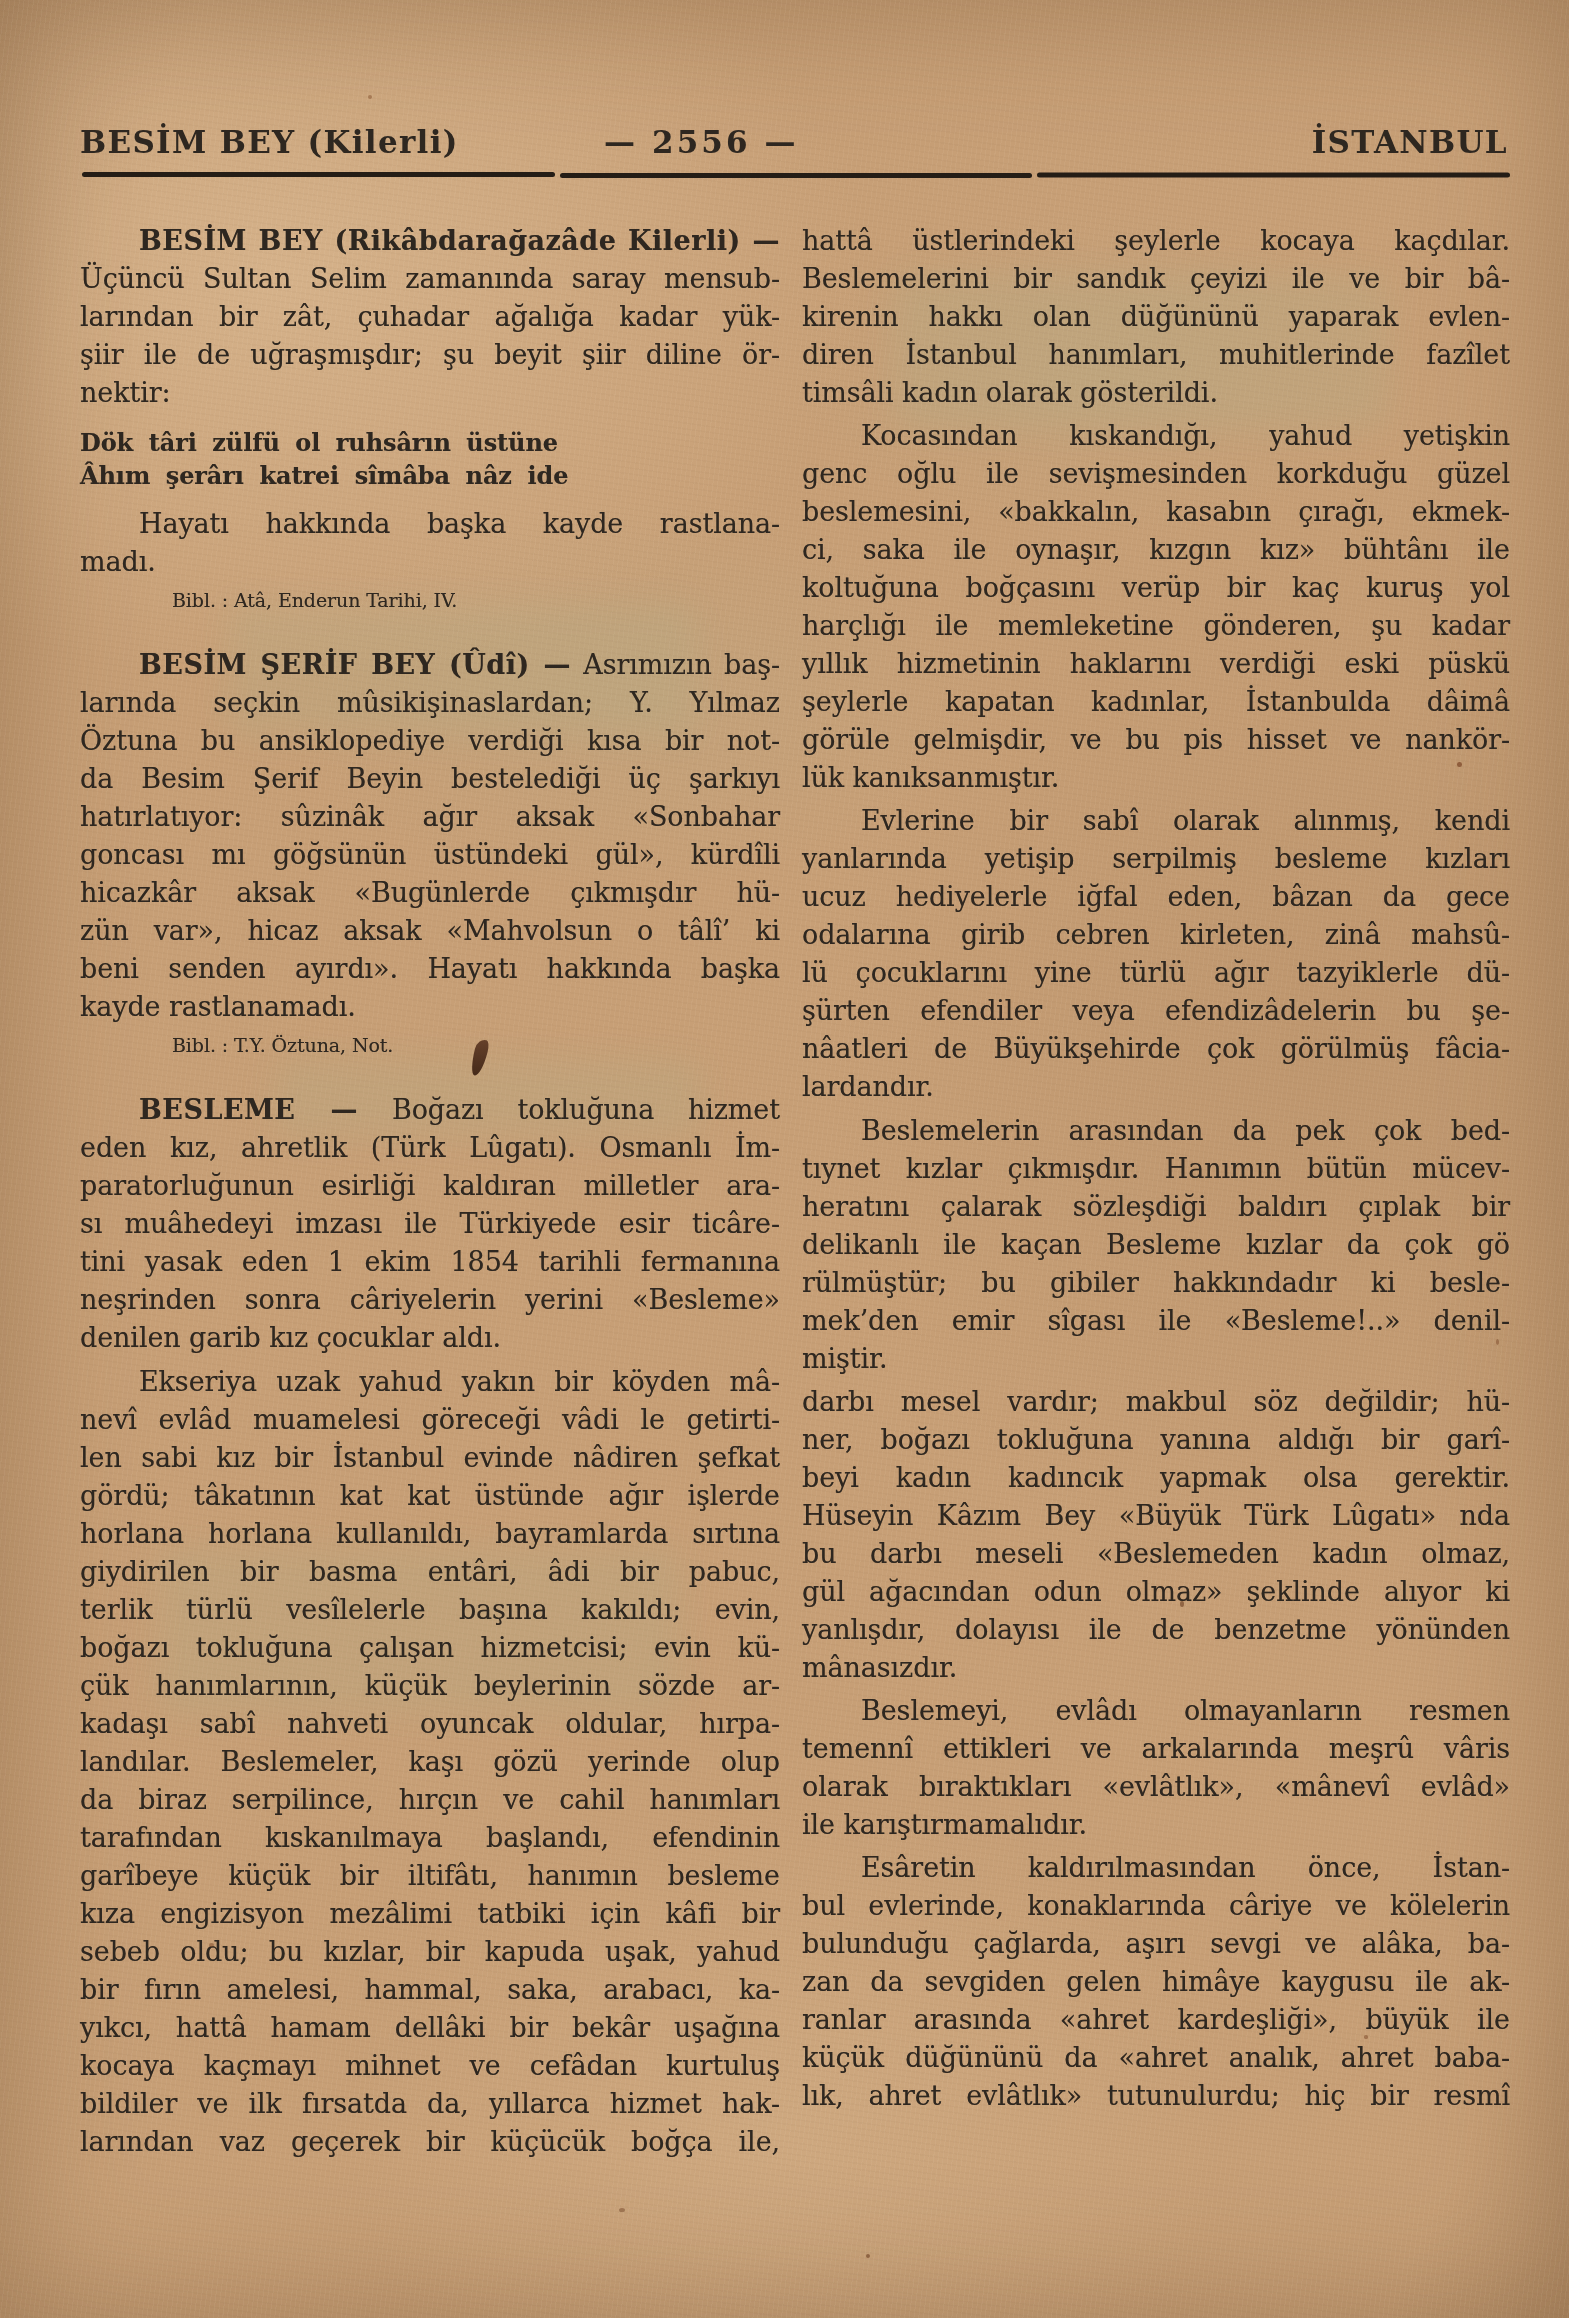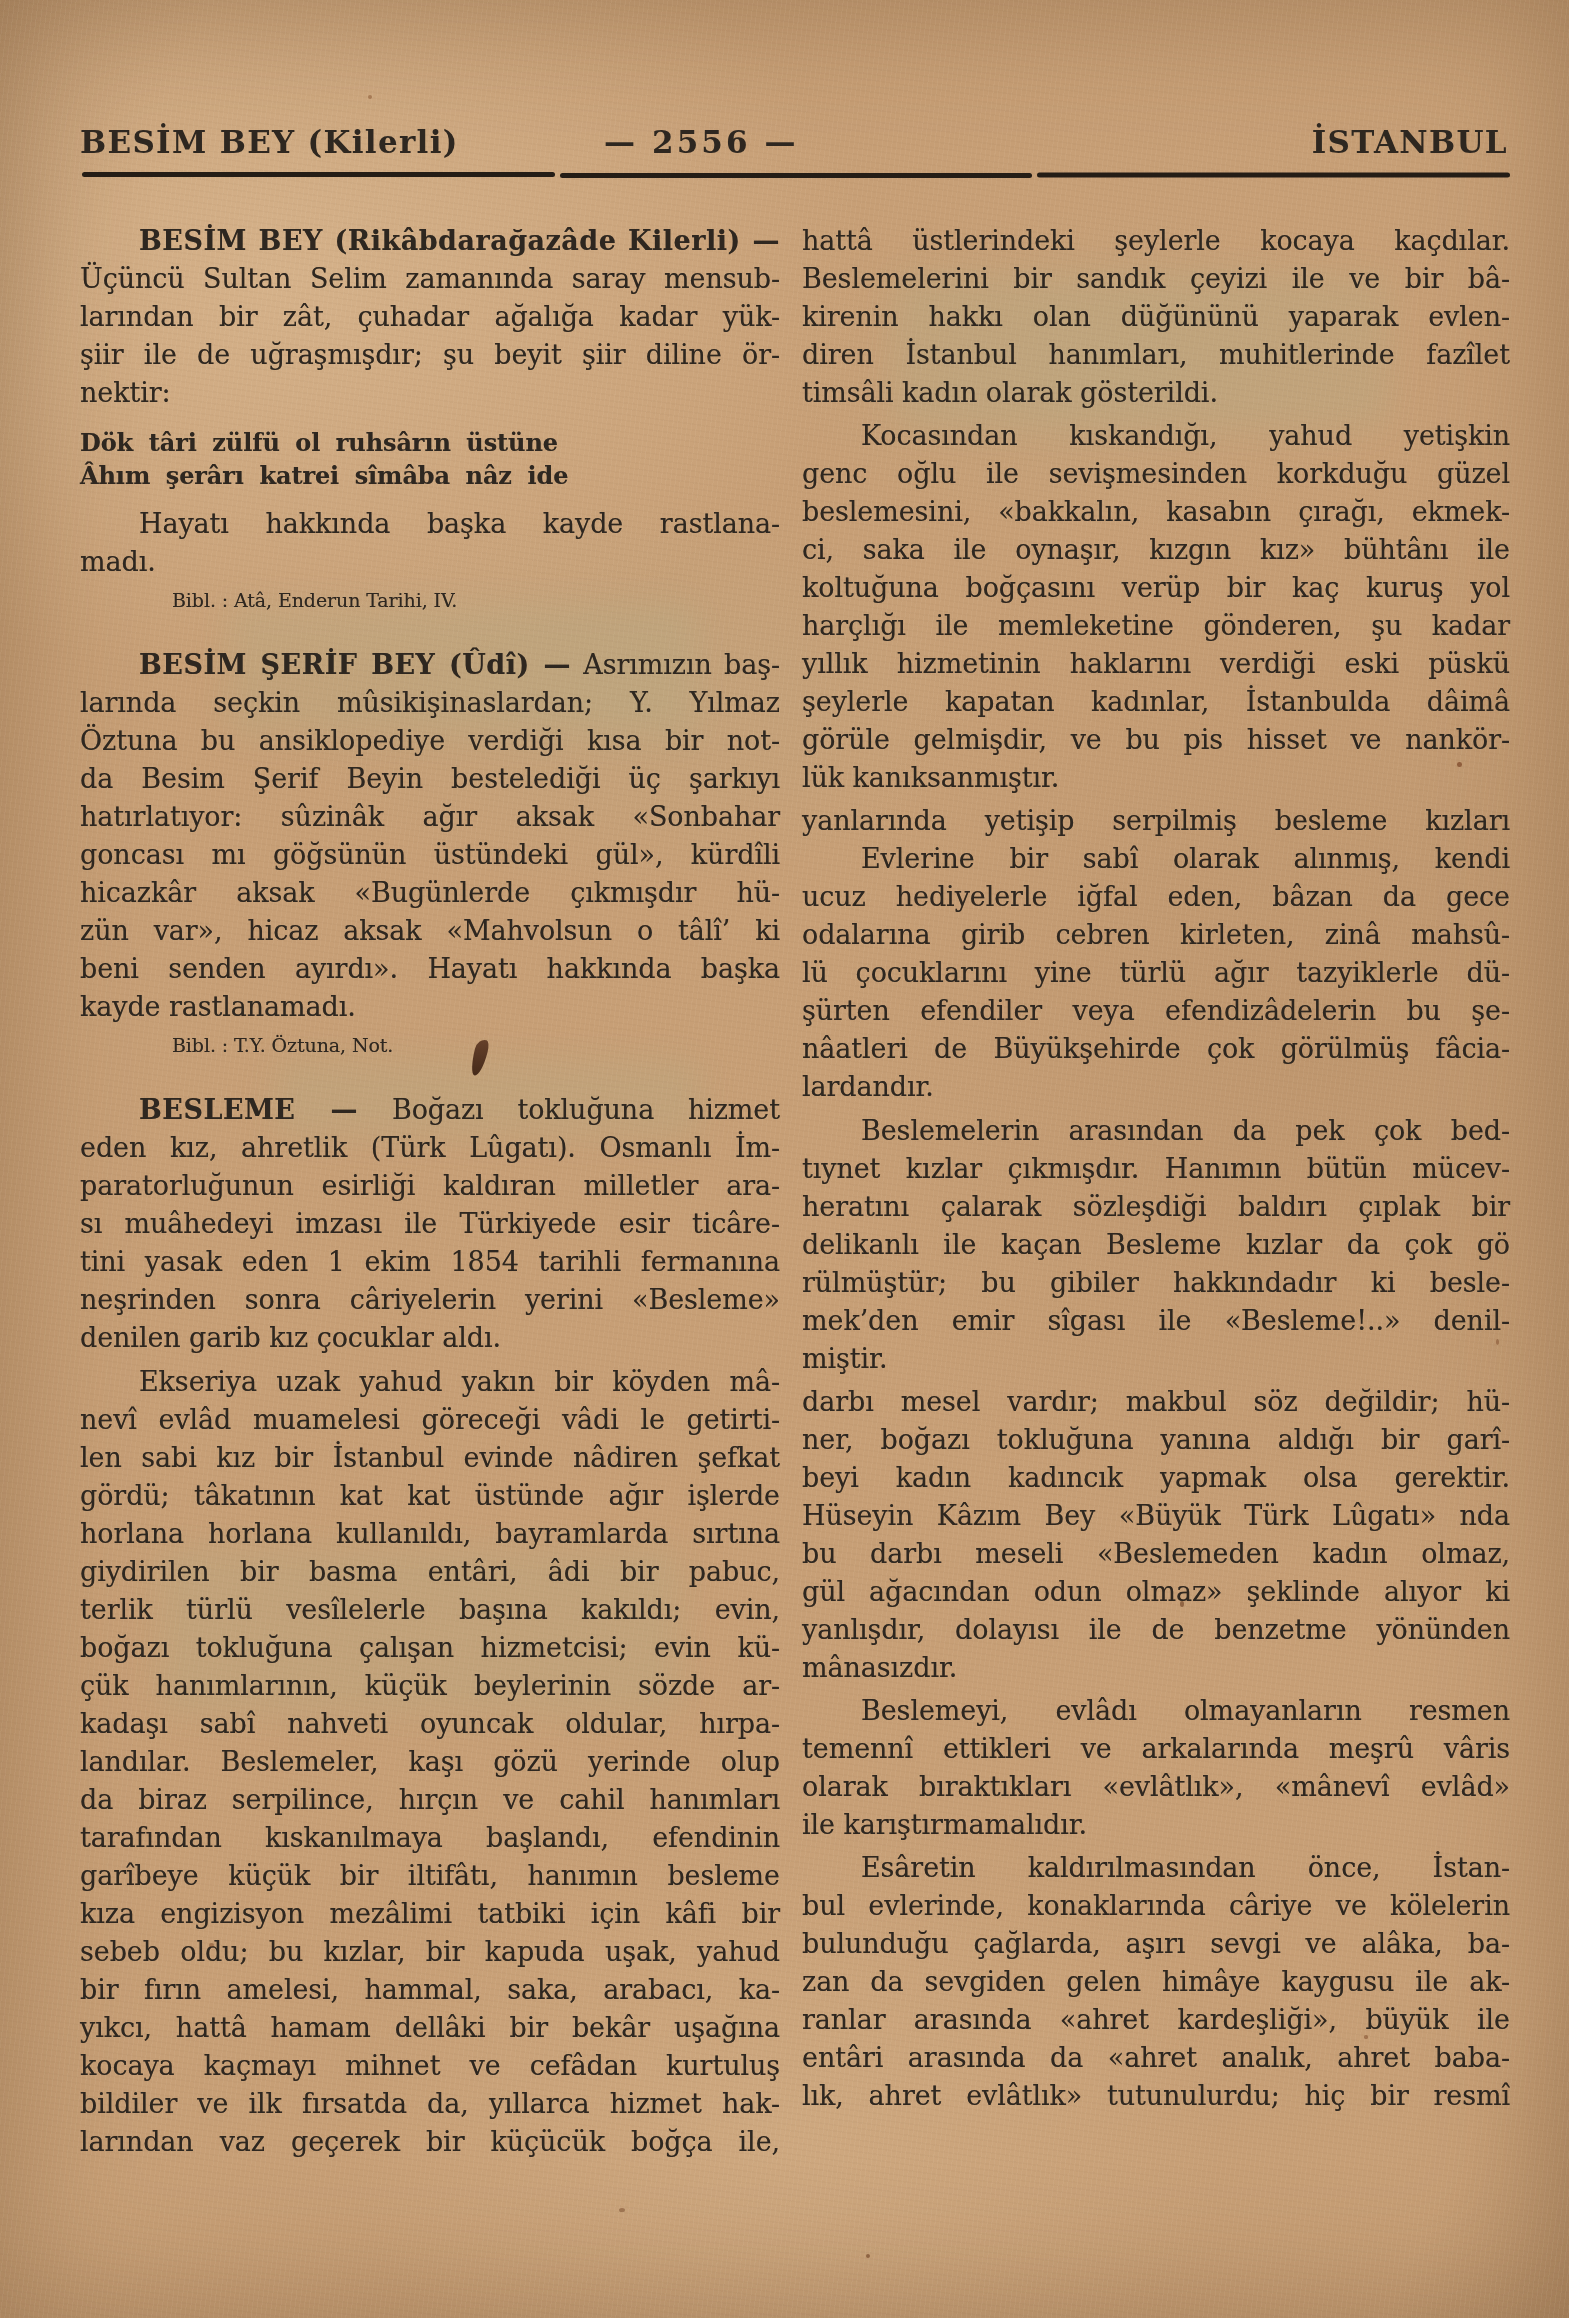--- a/index.html
+++ b/index.html
@@ -158,22 +158,22 @@
         <div class="pline">beslemesini, «bakkalın, kasabın çırağı, ekmek-</div>
         <div class="pline">ci, saka ile oynaşır, kızgın kız» bühtânı ile</div>
         <div class="pline">koltuğuna boğçasını verüp bir kaç kuruş yol</div>
         <div class="pline">harçlığı ile memleketine gönderen, şu kadar</div>
         <div class="pline">yıllık hizmetinin haklarını verdiği eski püskü</div>
         <div class="pline">şeylerle kapatan kadınlar, İstanbulda dâimâ</div>
         <div class="pline">görüle gelmişdir, ve bu pis hisset ve nankör-</div>
         <div class="pline last">lük kanıksanmıştır.</div>
       </div>
       <div class="block paragraph">
+        <div class="pline first-indent">Evlerine bir sabî olarak alınmış, kendi</div>
         <div class="pline">yanlarında yetişip serpilmiş besleme kızları</div>
-        <div class="pline first-indent">Evlerine bir sabî olarak alınmış, kendi</div>
         <div class="pline">ucuz hediyelerle iğfal eden, bâzan da gece</div>
         <div class="pline">odalarına girib cebren kirleten, zinâ mahsû-</div>
         <div class="pline">lü çocuklarını yine türlü ağır tazyiklerle dü-</div>
         <div class="pline">şürten efendiler veya efendizâdelerin bu şe-</div>
         <div class="pline">nâatleri de Büyükşehirde çok görülmüş fâcia-</div>
         <div class="pline last">lardandır.</div>
       </div>
       <div class="block paragraph">
         <div class="pline first-indent">Beslemelerin arasından da pek çok bed-</div>
         <div class="pline">tıynet kızlar çıkmışdır. Hanımın bütün mücev-</div>
@@ -198,21 +198,21 @@
         <div class="pline">temennî ettikleri ve arkalarında meşrû vâris</div>
         <div class="pline">olarak bıraktıkları «evlâtlık», «mânevî evlâd»</div>
         <div class="pline last">ile karıştırmamalıdır.</div>
       </div>
       <div class="block paragraph">
         <div class="pline first-indent">Esâretin kaldırılmasından önce, İstan-</div>
         <div class="pline">bul evlerinde, konaklarında câriye ve kölelerin</div>
         <div class="pline">bulunduğu çağlarda, aşırı sevgi ve alâka, ba-</div>
         <div class="pline">zan da sevgiden gelen himâye kaygusu ile ak-</div>
         <div class="pline">ranlar arasında «ahret kardeşliği», büyük ile</div>
-        <div class="pline">entâri arasında da «ahret analık, ahret baba-</div>
+        <div class="pline">küçük düğününü da «ahret analık, ahret baba-</div>
         <div class="pline">lık, ahret evlâtlık» tutunulurdu; hiç bir resmî</div>
       </div>
     </div>
 
   <div class="ink-smudge"></div>
 
   <div class="speck" style="left:1457px;top:762px;width:4.7px;height:4.7px;background:#7a4526;opacity:.7;"></div>
   <div class="speck" style="left:1180px;top:1601px;width:3.7px;height:5.8px;background:#6b3d22;opacity:.6;"></div>
   <div class="speck" style="left:209px;top:1943px;width:5.2px;height:4.2px;background:#84512e;opacity:.55;"></div>
   <div class="speck" style="left:866px;top:2254px;width:4.2px;height:4.2px;background:#6b3d22;opacity:.6;"></div>

